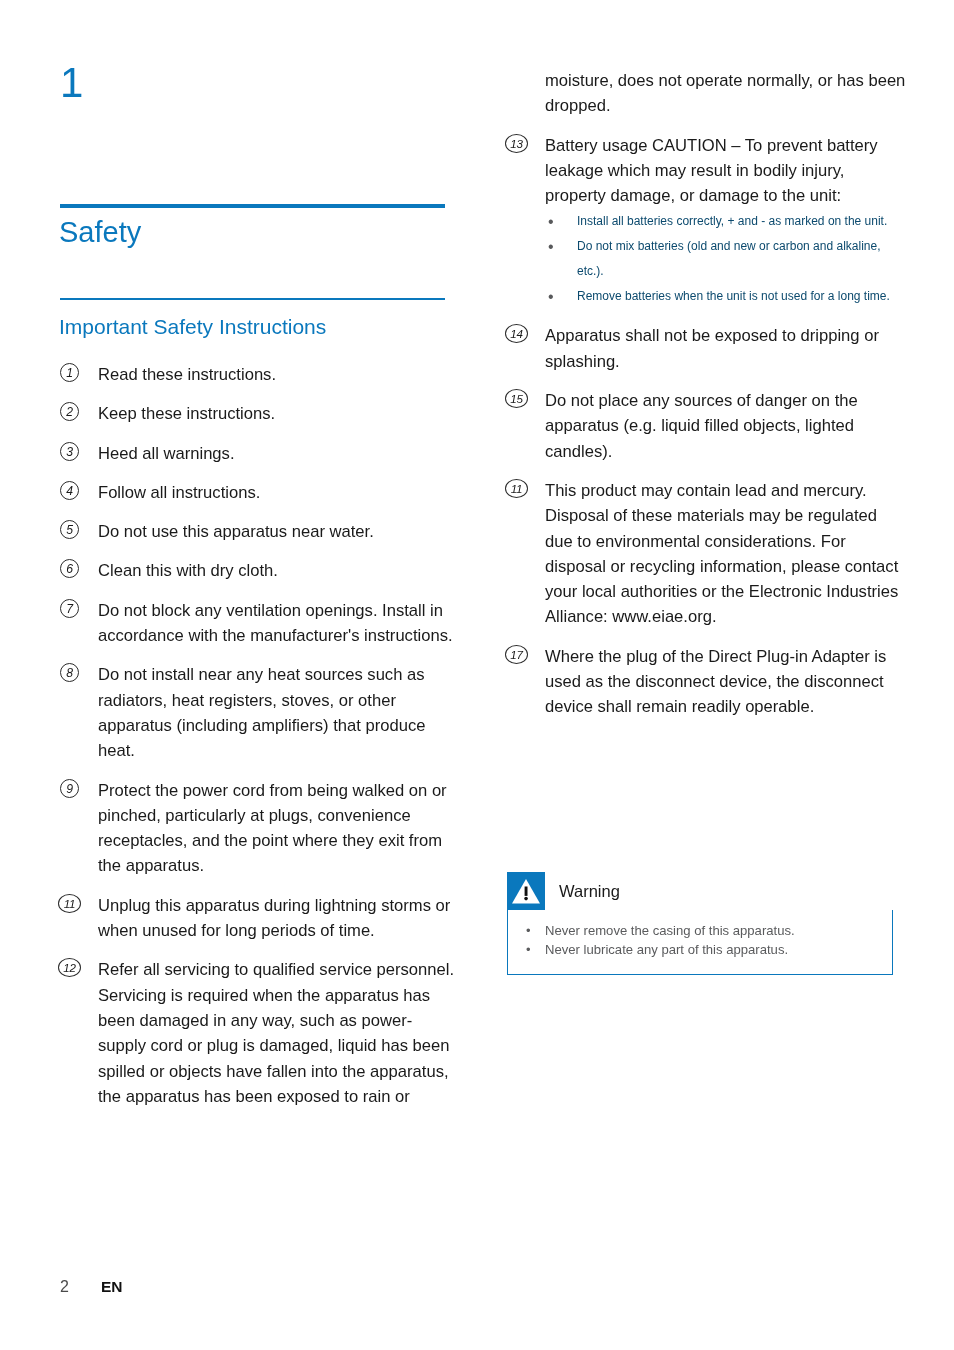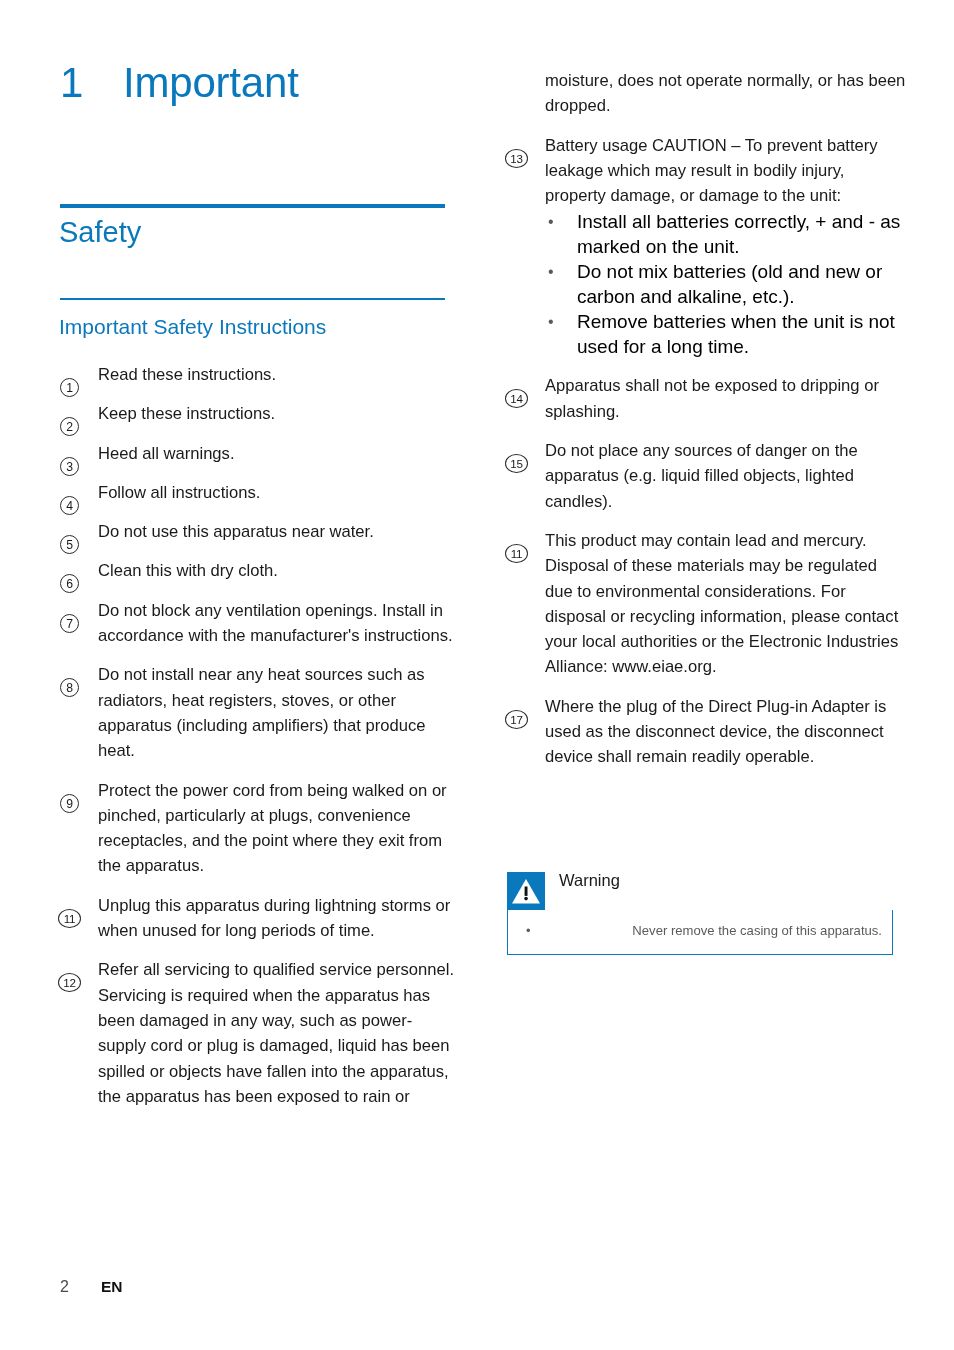--- a/index.html
+++ b/index.html
@@ -93,31 +93,32 @@
     position: relative;
     padding-left: 38px;
     margin-bottom: 14px;
     font-size: 16.6px;
     line-height: 25.3px;
     color: #1a1a1a;
   }
   li.numitem > .circ {
     position: absolute;
     left: 0;
-    top: 16px;
+    top: 1px;
     width: 19px;
     height: 19px;
     border: 1.3px solid #2b2b2b;
     border-radius: 50%;
     font-size: 12.2px;
     line-height: 18.5px;
     text-align: center;
     color: #1a1a1a;
     box-sizing: border-box;
     letter-spacing: -0.3px;
+    font-style: italic;
   }
   li.numitem > .circ.wide {
     width: 23px;
     left: -2px;
     font-size: 11.6px;
   }
   li.numitem .body { display: block; }
 
   
   .cont-para {
@@ -130,43 +131,43 @@
 
   
   ul.subbullets {
     list-style: none;
     margin: 1px 0 0 0;
     padding: 0;
   }
   ul.subbullets li {
     position: relative;
     padding-left: 32px;
-    font-size: 19px;
+    font-size: 12px;
     line-height: 25px;
-    color: #000000;
+    color: #0c4a6e;
   }
   ul.subbullets li::before {
     content: "\2022";
     position: absolute;
     left: 3px;
     top: 0;
     color: #58595b;
     font-size: 16px;
   }
 
   
   .warnbox {
     position: absolute;
     left: 507px;
     top: 872px;
     width: 386px;
   }
   .warn-head {
     display: flex;
-    align-items: flex-start;
+    align-items: center;
     height: 38px;
   }
   .warn-icon {
     width: 38px;
     height: 38px;
     background: #0a78bd;
     display: block;
     flex: 0 0 38px;
   }
   .warn-title {
@@ -178,21 +179,20 @@
   .warn-body {
     border: 1.4px solid #0a78bd;
     border-top: none;
     padding: 11px 0 14px 0;
     box-sizing: border-box;
   }
   .warn-body ul {
     list-style: none;
     margin: 0;
     padding: 0;
-    text-align: right;
   }
   .warn-body li {
     position: relative;
     padding-left: 37px;
     padding-right: 10px;
     font-size: 13.1px;
     line-height: 19.3px;
     color: #5a5b5d;
   }
   .warn-body li::before {
@@ -225,21 +225,20 @@
     font-size: 15.5px;
   }
 </style>
 </head>
 <body>
 
 <div class="page">
 
   <div class="chapter-title">
     <span class="chapter-num">1</span>
-    <span class="chapter-name">Important</span>
   </div>
 
   <div class="rule-thick" style="top:204px;"></div>
   <div class="h1-section" style="top:218px;">Safety</div>
 
   <div class="rule-thin" style="top:298px;"></div>
   <div class="h2-section" style="top:316px;text-align:right;">Important Safety Instructions</div>
 
   <div class="col col-left">
     <div class="col-inner" style="top:362px;">
@@ -333,20 +332,21 @@
           <polygon points="19,7 33,31.5 5,31.5" fill="#ffffff"></polygon>
           <rect x="17.6" y="14.5" width="2.9" height="9.4" fill="#111111"></rect>
           <circle cx="19.05" cy="26.6" r="1.8" fill="#111111"></circle>
         </svg>
       </span>
       <span class="warn-title">Warning</span>
     </div>
     <div class="warn-body">
       <ul id="warn-list">
           <li>Never remove the casing of this apparatus.</li>
+          <li>Never lubricate any part of this apparatus.</li>
         </ul>
     </div>
   </div>
 
   <div class="footer">
     <span class="pageno">2</span>
     <span class="lang">EN</span>
   </div>
 
 </div>

